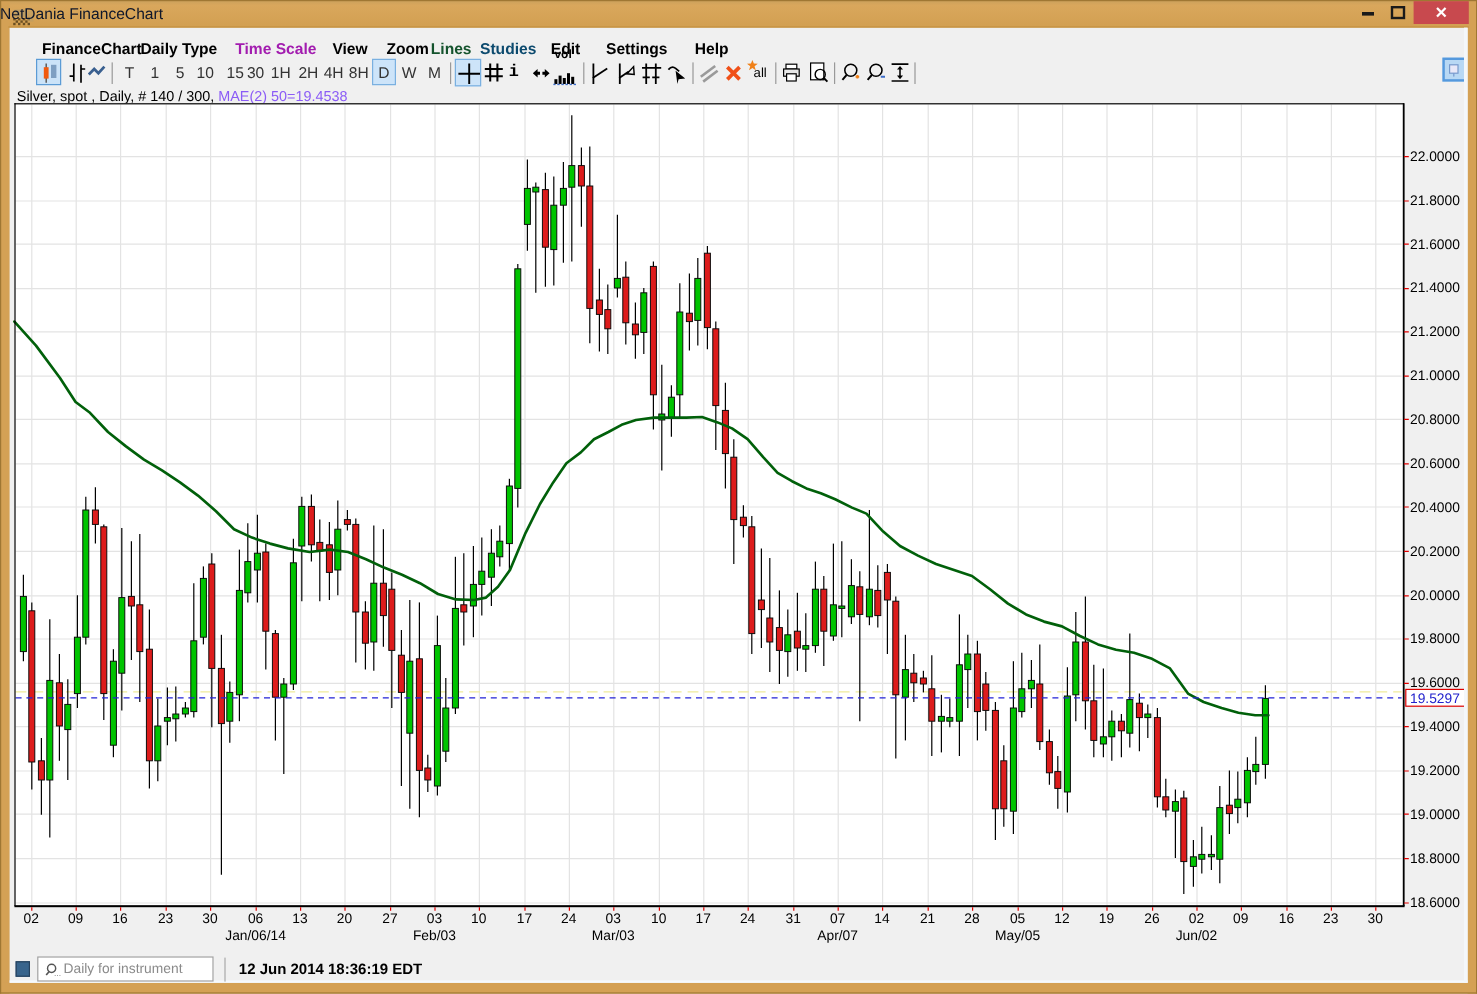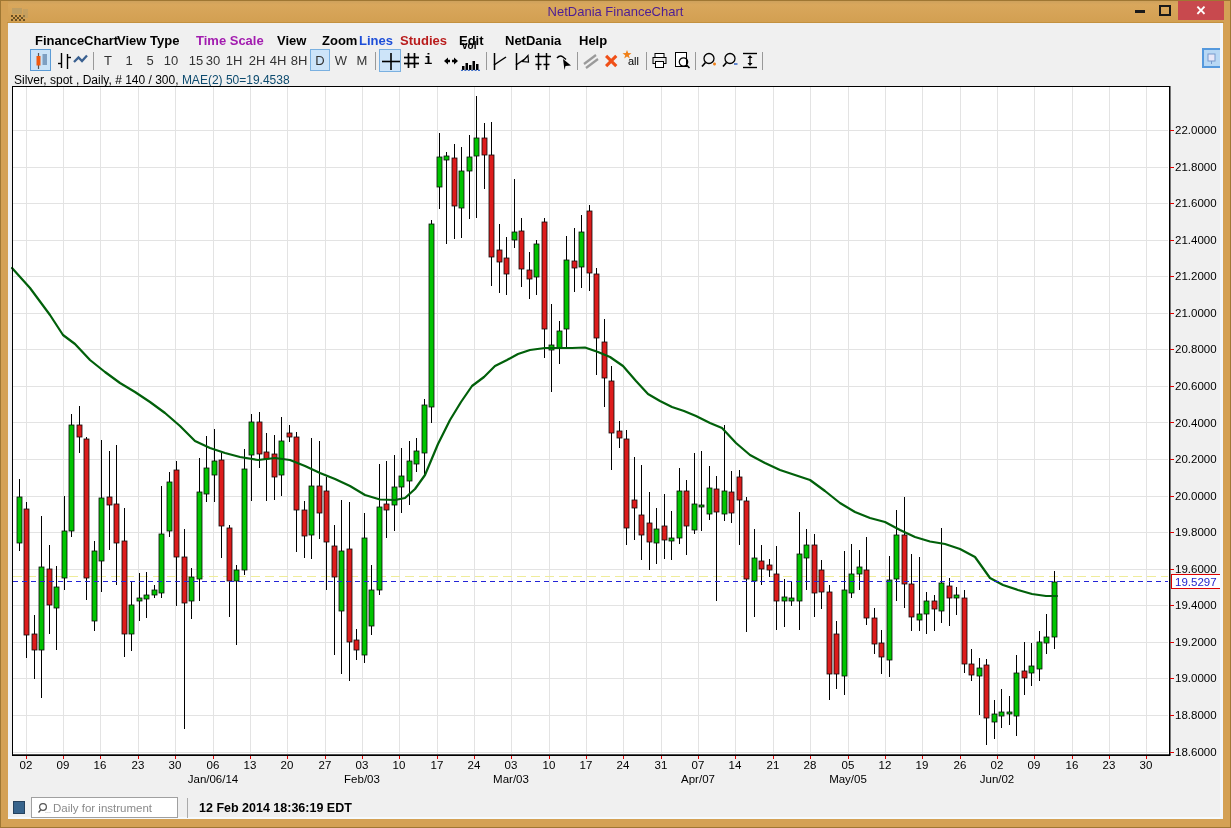--- a/index.html
+++ b/index.html
@@ -30,34 +30,34 @@
       <rect x="2" y="12" width="2" height="2"></rect>
       <rect x="6" y="12" width="2" height="2"></rect>
       <rect x="10" y="12" width="2" height="2"></rect>
       <rect x="14" y="12" width="2" height="2"></rect>
     </g>
 <g fill="#b59b67">
       <rect x="3" y="1" width="10" height="6" opacity="0.7"></rect>
       <rect x="14" y="2" width="5" height="9" opacity="0.5"></rect>
     </g>
   </svg>
-<div style="position:absolute;left:0;top:4px;width:1231px;text-align:center;font:13px 'Liberation Sans',sans-serif;color:#4c1d95">NetDania FinanceChart</div>
+<div style="position:absolute;left:0;top:4px;width:1231px;font:13px 'Liberation Sans',sans-serif;color:#0f172a">NetDania FinanceChart</div>
 <div style="position:absolute;left:1135px;top:10px;width:10px;height:3px;background:#1a1a1a"></div>
 <div style="position:absolute;left:1159px;top:5px;width:12px;height:11px;border:2px solid #1a1a1a"></div>
 <div style="position:absolute;left:1178px;top:1px;width:46px;height:19px;background:#c8494e;color:#fff;text-align:center;font:bold 13px/19px 'Liberation Sans',sans-serif">✕</div>
 
 <span style="position:absolute;left:35px;top:33px;font:bold 13px 'Liberation Sans',sans-serif;color:#000">FinanceChart</span>
-<span style="position:absolute;left:117px;top:33px;font:bold 13px 'Liberation Sans',sans-serif;color:#000">View Type</span>
+<span style="position:absolute;left:117px;top:33px;font:bold 13px 'Liberation Sans',sans-serif;color:#000">Daily Type</span>
 <span style="position:absolute;left:196px;top:33px;font:bold 13px 'Liberation Sans',sans-serif;color:#a21caf">Time Scale</span>
 <span style="position:absolute;left:277px;top:33px;font:bold 13px 'Liberation Sans',sans-serif;color:#000">View</span>
 <span style="position:absolute;left:322px;top:33px;font:bold 13px 'Liberation Sans',sans-serif;color:#000">Zoom</span>
-<span style="position:absolute;left:359px;top:33px;font:bold 13px 'Liberation Sans',sans-serif;color:#1d4ed8">Lines</span>
-<span style="position:absolute;left:400px;top:33px;font:bold 13px 'Liberation Sans',sans-serif;color:#b91c1c">Studies</span>
+<span style="position:absolute;left:359px;top:33px;font:bold 13px 'Liberation Sans',sans-serif;color:#14532d">Lines</span>
+<span style="position:absolute;left:400px;top:33px;font:bold 13px 'Liberation Sans',sans-serif;color:#0c4a6e">Studies</span>
 <span style="position:absolute;left:459px;top:33px;font:bold 13px 'Liberation Sans',sans-serif;color:#000">Edit</span>
-<span style="position:absolute;left:505px;top:33px;font:bold 13px 'Liberation Sans',sans-serif;color:#000">NetDania</span>
+<span style="position:absolute;left:505px;top:33px;font:bold 13px 'Liberation Sans',sans-serif;color:#000">Settings</span>
 <span style="position:absolute;left:579px;top:33px;font:bold 13px 'Liberation Sans',sans-serif;color:#000">Help</span>
 
 <div style="position:absolute;left:30px;top:49px;width:21px;height:22px;background:#cbe3f8;border:1px solid #5b9bd5">
 <svg width="21" height="22">
       <line x1="7.5" y1="3" x2="7.5" y2="19" stroke="#555" stroke-width="1.2"></line>
       <rect x="5.5" y="6" width="4" height="9.5" fill="#f05a10"></rect>
       <rect x="11.5" y="4" width="4.5" height="11" fill="#7e9fc2"></rect>
     </svg></div>
 <svg style="position:absolute;left:56px;top:51px" width="18" height="19">
     <line x1="5.5" y1="2" x2="5.5" y2="17" stroke="#000" stroke-width="1.4"></line>
@@ -193,21 +193,21 @@
   </svg>
 <svg style="position:absolute;left:741px;top:51px" width="18" height="19">
     <line x1="2" y1="2.5" x2="16" y2="2.5" stroke="#000" stroke-width="1.4"></line>
     <line x1="2" y1="16.5" x2="16" y2="16.5" stroke="#000" stroke-width="1.4"></line>
     <line x1="9" y1="5" x2="9" y2="14" stroke="#000" stroke-width="1.3"></line>
     <path d="M9,4 l-2.5,3 h5 z" fill="#000"></path>
     <path d="M9,15 l-2.5,-3 h5 z" fill="#000"></path>
   </svg>
 <div style="position:absolute;left:762px;top:52px;width:1px;height:18px;background:#999"></div>
 
-<div style="position:absolute;left:14px;top:72.5px;font:12px 'Liberation Sans',sans-serif;color:#000">Silver, spot , Daily, # 140 / 300, <span style="color:#0c4a6e">MAE(2) 50=19.4538</span></div>
+<div style="position:absolute;left:14px;top:72.5px;font:12px 'Liberation Sans',sans-serif;color:#000">Silver, spot , Daily, # 140 / 300, <span style="color:#8b5cf6">MAE(2) 50=19.4538</span></div>
 
 <svg width="1231" height="828" viewBox="0 0 1231 828" xmlns="http://www.w3.org/2000/svg" style="position:absolute;left:0;top:0">
 <rect x="12" y="86" width="1157" height="669" fill="#ffffff" stroke="none"></rect>
 <line x1="26.5" y1="87" x2="26.5" y2="754" stroke="#e3e3e3" stroke-width="1"></line>
 <line x1="63.5" y1="87" x2="63.5" y2="754" stroke="#e3e3e3" stroke-width="1"></line>
 <line x1="100.5" y1="87" x2="100.5" y2="754" stroke="#e3e3e3" stroke-width="1"></line>
 <line x1="138.5" y1="87" x2="138.5" y2="754" stroke="#e3e3e3" stroke-width="1"></line>
 <line x1="175.5" y1="87" x2="175.5" y2="754" stroke="#e3e3e3" stroke-width="1"></line>
 <line x1="213.5" y1="87" x2="213.5" y2="754" stroke="#e3e3e3" stroke-width="1"></line>
 <line x1="250.5" y1="87" x2="250.5" y2="754" stroke="#e3e3e3" stroke-width="1"></line>
@@ -657,12 +657,12 @@
 
 <div style="position:absolute;left:13px;top:801px;width:12px;height:13px;background:#38648c;border:1px solid #26425e"></div>
 <div style="position:absolute;left:31px;top:797px;width:147px;height:21px;background:#fff;border:1px solid #a0a0a0"></div>
 <svg style="position:absolute;left:37px;top:802px" width="14" height="12">
     <circle cx="6" cy="5" r="3.4" fill="none" stroke="#555" stroke-width="1.2"></circle>
     <line x1="3.8" y1="7.8" x2="1.5" y2="10.5" stroke="#555" stroke-width="1.4"></line>
     <text x="8" y="11" font-size="7" fill="#888">...</text>
   </svg>
 <div style="position:absolute;left:53px;top:802px;font:11.5px 'Liberation Sans',sans-serif;color:#8a8a8a">Daily for instrument</div>
 <div style="position:absolute;left:187px;top:798px;width:1px;height:20px;background:#aaa"></div>
-<div style="position:absolute;left:199px;top:801px;font:bold 12.5px 'Liberation Sans',sans-serif;color:#000">12 Feb 2014 18:36:19 EDT</div>
+<div style="position:absolute;left:199px;top:801px;font:bold 12.5px 'Liberation Sans',sans-serif;color:#000">12 Jun 2014 18:36:19 EDT</div>
 </body></html>

